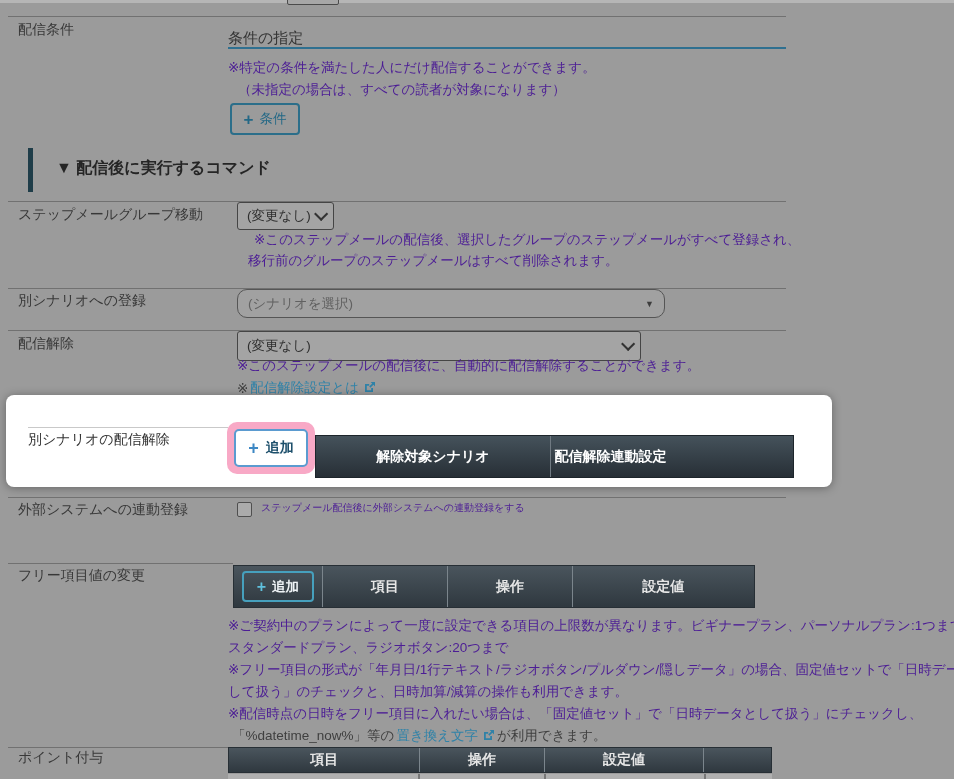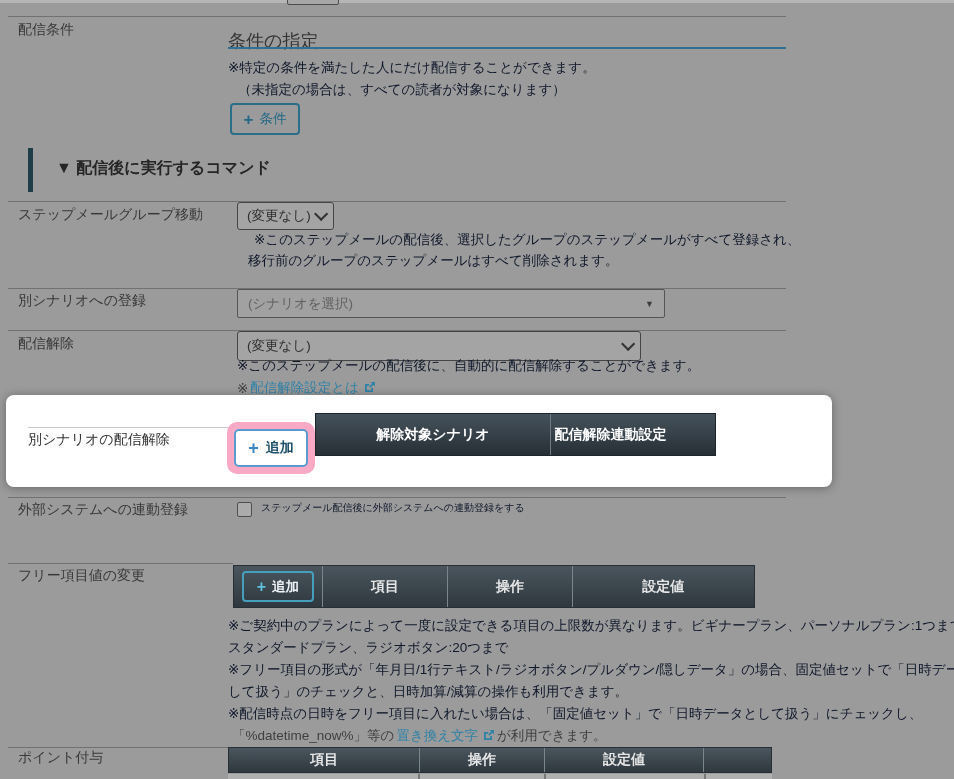--- a/index.html
+++ b/index.html
@@ -7,42 +7,42 @@
     width:954px;height:779px;overflow:hidden;position:relative;
     background:#9b9b9b;
     font-family:"Liberation Sans","DejaVu Sans",sans-serif;
     -webkit-font-smoothing:antialiased;
   }
   .abs{position:absolute;}
   .topstrip{left:0;top:0;width:954px;height:3px;background:#b6b6b6;}
   .partialbtn{left:287px;top:-12px;width:50px;height:15px;background:#a7a7a7;border:1px solid #4b4b4b;border-radius:2px;}
   .sep{height:1px;background:#717171;left:8px;width:778px;}
   .rowlabel{left:18px;font-size:14px;color:#383838;white-space:nowrap;}
-  .note{font-size:13.5px;color:#0f172a;white-space:nowrap;}
-  .fieldtitle{font-size:18px;color:#343434;white-space:nowrap;}
+  .note{font-size:13.5px;color:#4c1d95;white-space:nowrap;}
+  .fieldtitle{font-size:15px;color:#343434;white-space:nowrap;}
   .underline{left:228px;top:47px;width:558px;height:2px;background:#2f7090;}
   .tealbtn{
     left:230px;top:103px;width:70px;height:32px;box-sizing:border-box;
     border:2px solid #2b6e8a;border-radius:4px;background:transparent;
     display:flex;align-items:center;justify-content:center;gap:6px;cursor:pointer;
   }
   .tealbtn .plus{color:#236886;font-size:17px;font-weight:bold;line-height:1;}
   .tealbtn .lbl{color:#236886;font-size:13.5px;font-weight:normal;}
   .secbar{left:28px;top:148px;width:5px;height:44px;background:#1f3d49;}
   .sectitle{left:56px;top:158px;font-size:16px;font-weight:bold;color:#252525;white-space:nowrap;}
   .dd{
     box-sizing:border-box;background:#a4a4a4;border:1px solid #454545;border-radius:3px;
     display:flex;align-items:center;padding:0 9px;font-size:13.5px;color:#2f2f2f;cursor:pointer;
   }
   .dd .chev{
     margin-left:auto;width:8px;height:8px;border-right:2px solid #333;border-bottom:2px solid #333;
     transform:rotate(45deg) translateY(-3px);
   }
   .dd2{
-    box-sizing:border-box;background:#a1a1a1;border:1px solid #555;border-radius:2px;
+    box-sizing:border-box;background:#a1a1a1;border:1px solid #555;border-radius:10px;
     display:flex;align-items:center;padding:0 10px;font-size:13.5px;color:#616161;cursor:pointer;
   }
   .dd2 .caret{margin-left:auto;font-size:9px;color:#3d3d3d;}
   .linkline{font-size:13.5px;white-space:nowrap;display:flex;align-items:center;gap:2px;}
   .linkline .pre{color:#3f3f3f;}
   .link{color:#2f82a8;cursor:pointer;}
   .exticon{display:inline-block;margin-left:3px;}
   
   .band{
     left:6px;top:395px;width:826px;height:92px;background:#ffffff;border-radius:8px;
@@ -139,21 +139,21 @@
 
 <div class="abs band">
   <div class="innersep"></div>
   <div class="blabel">別シナリオの配信解除</div>
   <div class="ring">
     <div class="whbtn">
       <span class="plus">+</span>
       <span class="lbl">追加</span>
     </div>
   </div>
-  <div class="thead bright" style="position:absolute;left:309px;top:18px;width:401px;height:43px">
+  <div class="thead bright" style="position:absolute;left:309px;top:40px;width:479px;height:43px">
     <div class="thcell" style="width:235px">解除対象シナリオ</div>
     <div class="thcell" style="width:119px">配信解除連動設定</div>
   </div>
 </div>
 
 <div class="abs sep" style="top:497px"></div>
 <div class="abs rowlabel" style="top:501px">外部システムへの連動登録</div>
 <div class="abs checkbox"></div>
 <div class="abs note" style="left:261px;top:501px;font-size:10px">ステップメール配信後に外部システムへの連動登録をする</div>
 

